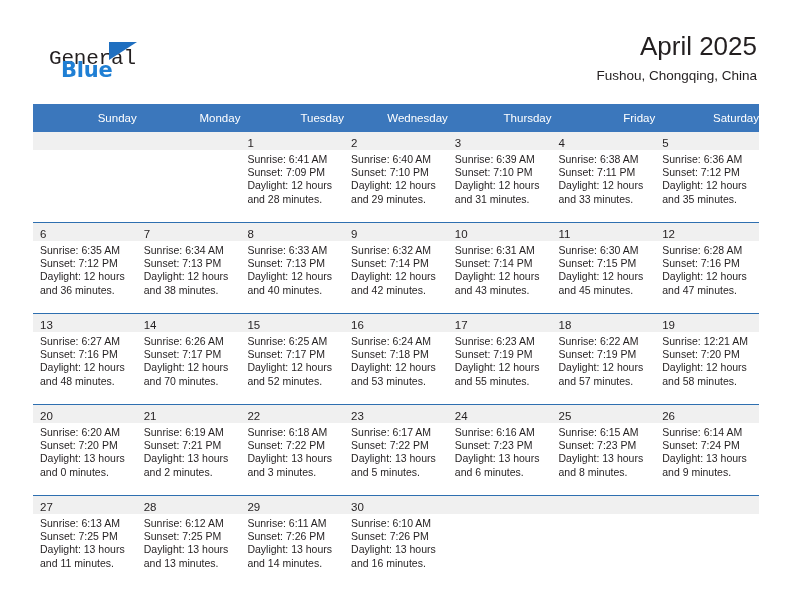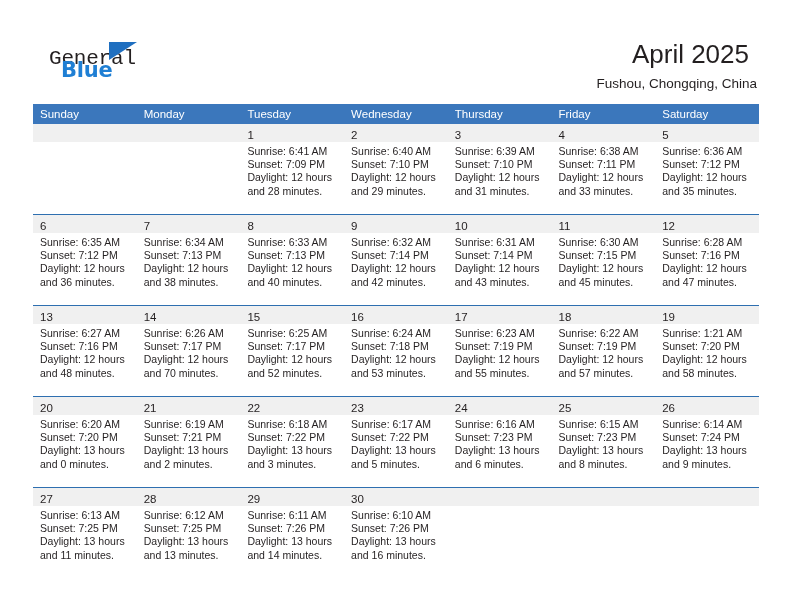--- a/index.html
+++ b/index.html
@@ -73,21 +73,21 @@
     right: 35px;
     top: 33px;
     text-align: right;
   }
   .cal-title {
     font-size: 26px;
     color: #231f20;
     line-height: 1.05;
     white-space: nowrap;
     font-weight: normal;
-    margin: 8px;
+    margin: 0;
   }
   .cal-subtitle {
     margin: 9px 0 0 0;
     font-size: 13.5px;
     color: #231f20;
     line-height: 1.1;
     white-space: nowrap;
     font-weight: normal;
   }
 
@@ -100,23 +100,23 @@
     border-collapse: collapse;
     table-layout: fixed;
   }
   .calendar col { width: 103.71px; }
 
   .dow-row th {
     background: #3b77bc;
     color: #ffffff;
     font-size: 11.5px;
     font-weight: normal;
-    text-align: left;
+    text-align: right;
     padding: 4px 0 4px 7px;
-    height: 20px;
+    height: 28px;
     box-sizing: border-box;
     border: none;
   }
 
   .week-row td {
     vertical-align: top;
     padding: 0;
     height: 90px;
     border: none;
     border-top: 1.3px solid #2e6fb0;
@@ -404,21 +404,21 @@
                 <div>Sunset: 7:19 PM</div>
                 <div>Daylight: 12 hours</div>
                 <div>and 57 minutes.</div>
               </div>
             </div>
           </td>
           <td>
             <div class="cell-inner">
               <div class="daynum-band"><span class="daynum">19</span></div>
               <div class="cell-body">
-                <div>Sunrise: 1:21 AM</div>
+                <div>Sunrise: 12:21 AM</div>
                 <div>Sunset: 7:20 PM</div>
                 <div>Daylight: 12 hours</div>
                 <div>and 58 minutes.</div>
               </div>
             </div>
           </td>
         </tr>
         <tr class="week-row">
           <td>
             <div class="cell-inner">

